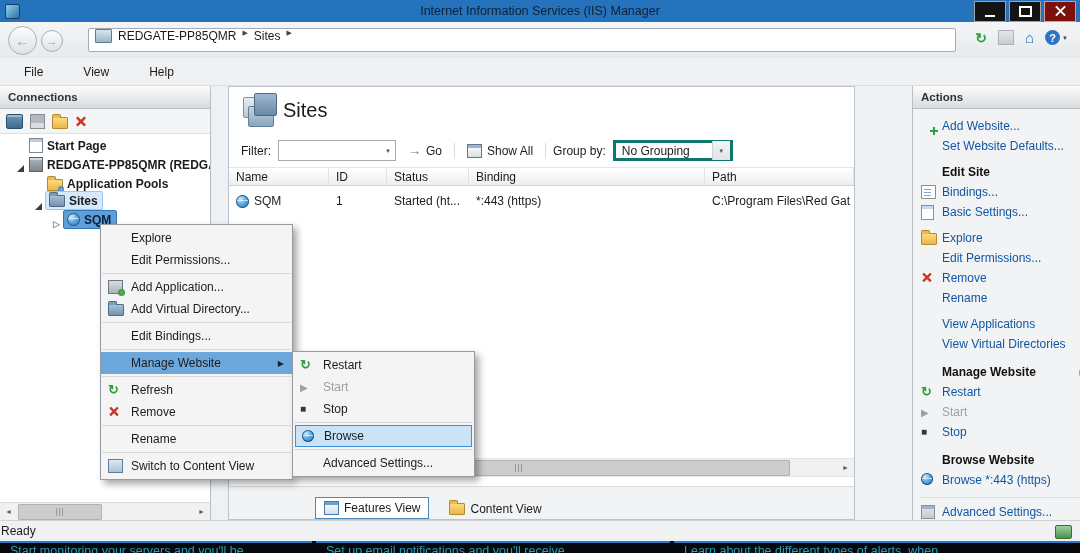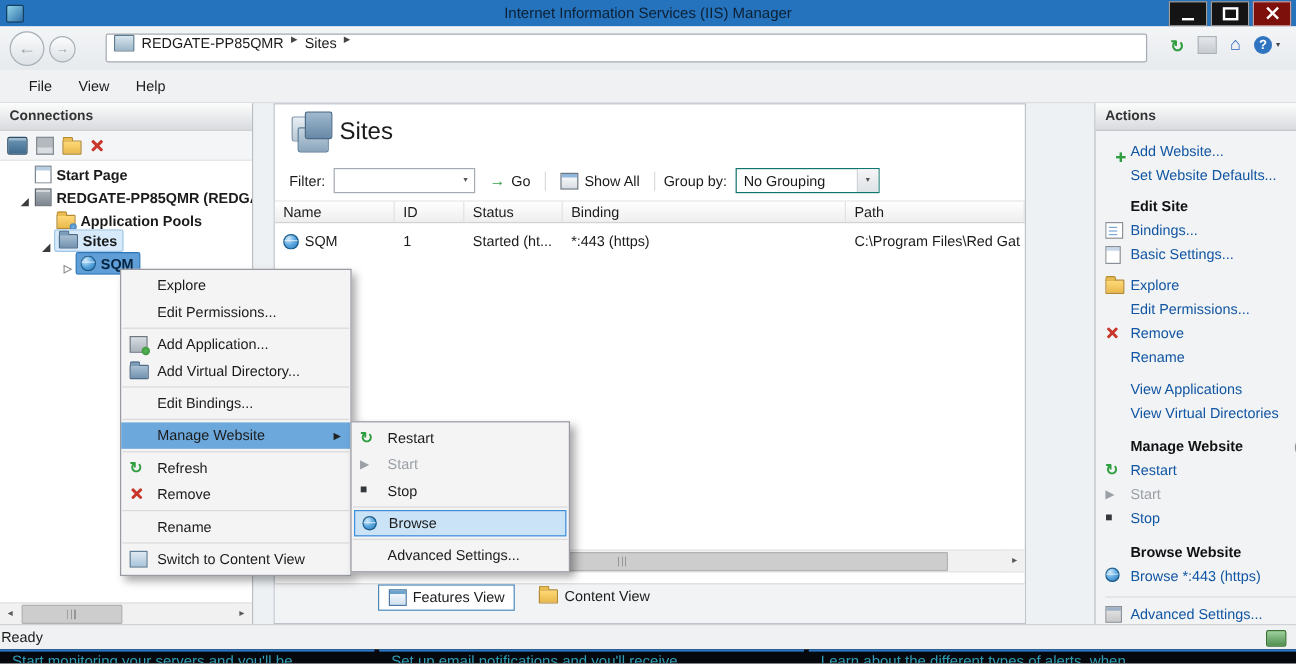--- a/index.html
+++ b/index.html
@@ -29,21 +29,21 @@
   .crumb-icon{width:15px;height:12px;background:linear-gradient(#d8e6ef,#9db6c8);border:1px solid #5c7a90;border-radius:1px;}
   .crumb-arrow{font-size:7px;color:#444;}
   .addr-tools{position:absolute;right:12px;top:8px;display:flex;align-items:center;gap:11px;}
   .txt-green{color:#2f9e3f;font-weight:bold;font-size:14px;line-height:1;}
   .tool-gray-box{width:14px;height:13px;background:linear-gradient(#e4e7ea,#c6cbd0);border:1px solid #aab1b8;}
   .txt-home{color:#2a66b8;font-weight:bold;font-size:15px;line-height:1;}
   .help-circle{width:15px;height:15px;border-radius:50%;background:#2f74c0;color:#fff;font-weight:bold;font-size:11px;display:flex;align-items:center;justify-content:center;}
   .mini-caret{font-size:6px;color:#444;margin-left:2px;}
 
   
-  .menubar{position:absolute;left:0;top:58px;width:100%;height:28px;background:#f0f1f2;border-bottom:1px solid #dcdfe2;display:flex;align-items:center;padding-left:14px;gap:2px;box-sizing:border-box;}
+  .menubar{position:absolute;left:0;top:58px;width:100%;height:28px;background:#f0f1f2;border-bottom:1px solid #dcdfe2;display:flex;align-items:center;padding-left:14px;gap:20px;box-sizing:border-box;}
   .menu-item{padding:4px 10px;}
 
   
   .pane-header{height:22px;background:linear-gradient(#fcfcfc,#d8dbde);border-bottom:1px solid #b9bec3;display:flex;align-items:center;padding-left:8px;font-weight:bold;font-size:11.5px;color:#333;}
 
   
   .connections{position:absolute;left:0;top:86px;width:211px;height:434px;background:#fff;border-right:1px solid #b9bec3;box-sizing:border-box;}
   .conn-toolbar{height:24px;background:#f4f5f6;border-bottom:1px solid #e0e3e6;display:flex;align-items:center;gap:7px;padding-left:6px;}
   .tbi-connect{width:15px;height:13px;background:linear-gradient(#6f98b8,#3f6a8c);border:1px solid #2c4d68;border-radius:2px;box-shadow:inset 0 2px 0 rgba(255,255,255,.35);}
   .tbi-save{width:13px;height:13px;background:#b3b9bf;border:1px solid #858c93;box-shadow:inset 0 -5px 0 #d9dde1;}
@@ -86,28 +86,28 @@
   .sb2{left:13px;top:0;width:21px;height:21px;background:linear-gradient(#9fb9cf,#6889a6);border:1px solid #4a6a87;}
   .sb3{left:7px;top:13px;width:24px;height:19px;background:linear-gradient(#c5d4e0,#8aa5bc);border:1px solid #5d7d98;}
   .sites-title{position:absolute;left:54px;top:12px;font-size:20px;color:#1a1a1a;}
   .filterbar{position:absolute;left:0;top:50px;width:100%;height:27px;display:flex;align-items:center;gap:7px;padding-left:12px;box-sizing:border-box;}
   .finput{width:118px;height:21px;border:1px solid #a5abb2;background:#fff;display:flex;align-items:center;justify-content:flex-end;box-sizing:border-box;}
   .caret{font-size:6px;color:#555;padding:0 4px;}
   .combo-caret{width:17px;height:19px;border-left:1px solid #cfd3d7;display:flex;align-items:center;justify-content:center;background:linear-gradient(#f4f5f6,#dfe3e7);}
   .tool-btn{display:flex;align-items:center;gap:5px;padding:2px 5px;}
   .vsep{width:1px;height:16px;background:#d9dcdf;}
   .icon-showall{width:13px;height:12px;border:1px solid #6b7680;background:linear-gradient(#fff,#d9dee3);box-shadow:inset 0 3px 0 #8fb8dc;}
-  .gselect{width:120px;height:21px;border:1px solid #0f766e;background:#fff;display:flex;align-items:center;justify-content:space-between;padding-left:6px;box-sizing:border-box;}
+  .gselect{width:120px;height:21px;border:3px solid #0f766e;background:#fff;display:flex;align-items:center;justify-content:space-between;padding-left:6px;box-sizing:border-box;}
   .lheader{position:absolute;left:0;top:80px;width:625px;height:19px;background:linear-gradient(#ffffff,#eeeeee);border-top:1px solid #e6e6e6;border-bottom:1px solid #d2d2d2;display:grid;grid-template-columns:100px 58px 82px 236px 1fr;box-sizing:border-box;}
   .lheader span{padding:2px 0 0 7px;border-right:1px solid #e2e2e2;overflow:hidden;white-space:nowrap;}
   .srow{position:absolute;left:0;top:104px;width:625px;height:20px;display:grid;grid-template-columns:100px 58px 82px 236px 1fr;align-items:center;}
   .srow .cell{padding-left:7px;white-space:nowrap;overflow:hidden;}
   .cell.namec{display:flex;align-items:center;gap:5px;}
   .main-scroll{left:0;right:0;top:371px;border-top:1px solid #e4e4e4;border-bottom:1px solid #e4e4e4;}
-  .tabsbar{position:absolute;left:0;bottom:0;width:100%;height:33px;background:#f2f3f4;border-top:1px solid #d9dcdf;display:flex;align-items:flex-start;padding-left:86px;gap:12px;box-sizing:border-box;}
+  .tabsbar{position:absolute;left:0;bottom:0;width:100%;height:33px;background:#f2f3f4;border-top:1px solid #d9dcdf;display:flex;align-items:flex-end;padding-left:86px;gap:12px;box-sizing:border-box;}
   .tab{display:flex;align-items:center;gap:5px;padding:3px 8px;}
   .tab.active{background:#fff;border:1px solid #4b88b8;}
   .tabicon-f{width:13px;height:12px;border:1px solid #4a7aa5;background:linear-gradient(#ffffff,#cfe0ef);box-shadow:inset 0 3px 0 #6ba3cc;}
 
   
   .actions{position:absolute;left:912px;top:86px;width:208px;height:434px;background:#f2f3f4;border-left:1px solid #b9bec3;box-sizing:border-box;}
   .act-content{position:absolute;left:8px;top:22px;right:17px;bottom:0;padding-top:8px;overflow:hidden;}
   .act{position:relative;height:20px;padding-left:21px;display:flex;align-items:center;color:#1156a3;white-space:nowrap;}
   .act.disabled{color:#9aa0a6;}
   .act .aicon{position:absolute;left:0;top:3px;}

